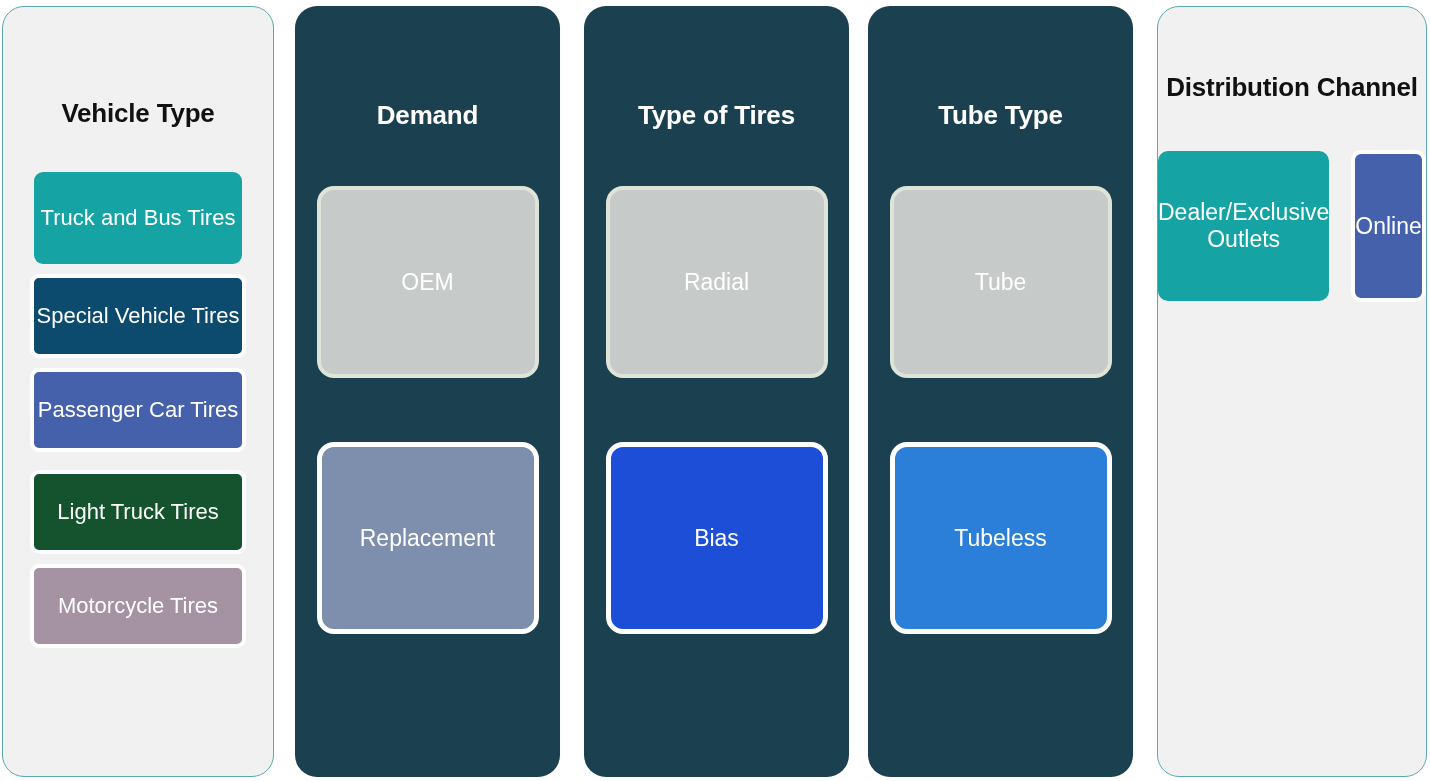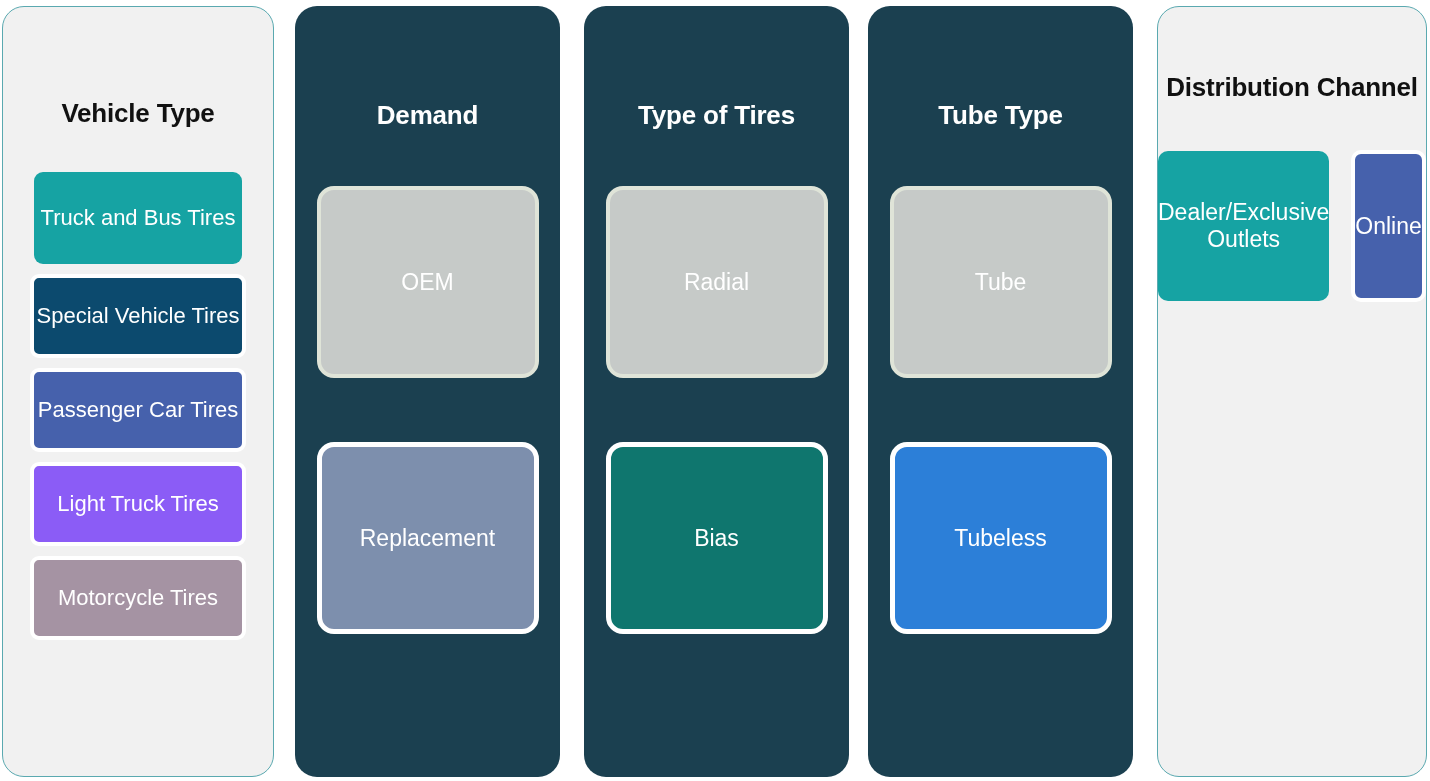--- a/index.html
+++ b/index.html
@@ -151,42 +151,42 @@
 <body>
 
 <div class="board">
 
   <div class="col light" id="col-vehicle" style="background: rgb(241, 241, 241); border-color: rgb(90, 169, 176);">
     <div class="col-title">Vehicle Type</div>
     <div class="items">
       <div class="item first" style="background-color: rgb(22, 163, 163);">Truck and Bus Tires</div>
       <div class="item" style="background-color: #0c4a6e;">Special Vehicle Tires</div>
       <div class="item" style="background-color: rgb(70, 97, 172);">Passenger Car Tires</div>
-      <div class="item" style="background-color: #8b5cf6;">Light Truck Tires</div>
+      <div class="item" style="background-color: #14532d; margin-top: 8px;">Light Truck Tires</div>
       <div class="item" style="background-color: rgb(165, 147, 163);">Motorcycle Tires</div>
     </div>
   </div>
 
   <div class="gutter g1"></div>
 
   <div class="col dark" id="col-demand" style="background: rgb(27, 64, 80);">
     <div class="col-title">Demand</div>
     <div class="items">
       <div class="item ghost" style="background: rgb(198, 202, 200); border-color: rgb(223, 228, 216);">OEM</div>
       <div class="item solid" style="background-color: rgb(125, 143, 173);">Replacement</div>
     </div>
   </div>
 
   <div class="gutter g2"></div>
 
   <div class="col dark" id="col-typeoftires" style="background: rgb(27, 64, 80);">
     <div class="col-title">Type of Tires</div>
     <div class="items">
       <div class="item ghost" style="background: rgb(198, 202, 200); border-color: rgb(223, 228, 216);">Radial</div>
-      <div class="item solid" style="background-color: #0f766e;">Bias</div>
+      <div class="item solid" style="background-color: #1d4ed8;">Bias</div>
     </div>
   </div>
 
   <div class="gutter g3"></div>
 
   <div class="col dark" id="col-tubetype" style="background: rgb(27, 64, 80);">
     <div class="col-title">Tube Type</div>
     <div class="items">
       <div class="item ghost" style="background: rgb(198, 202, 200); border-color: rgb(223, 228, 216);">Tube</div>
       <div class="item solid" style="background-color: rgb(44, 127, 216);">Tubeless</div>

